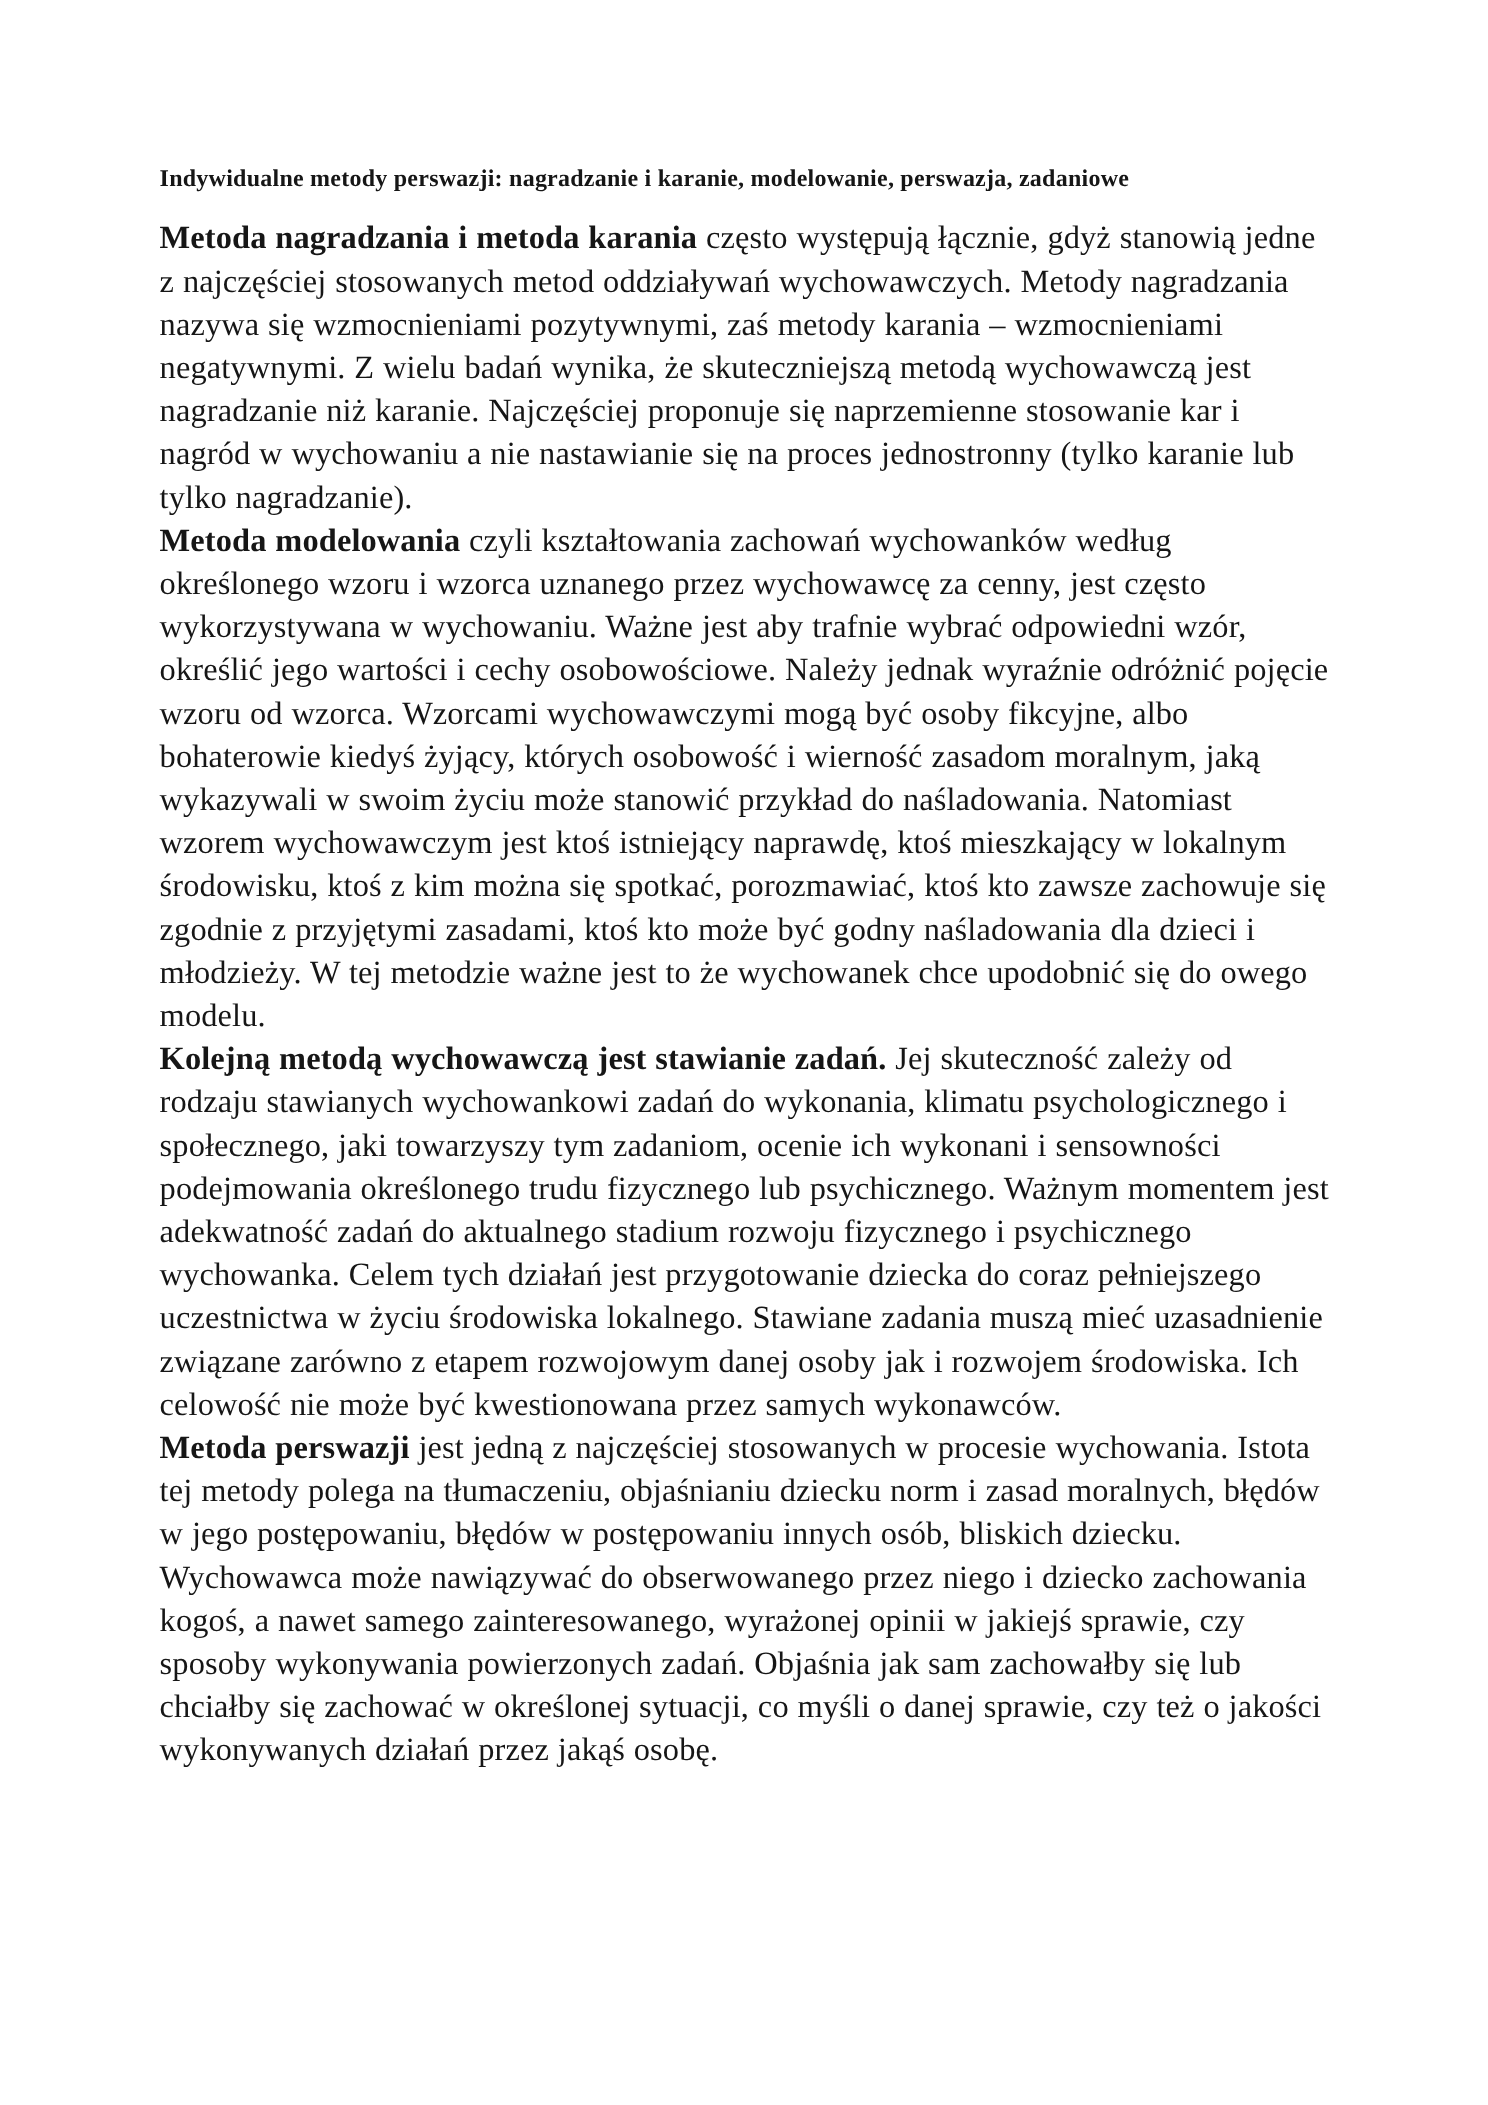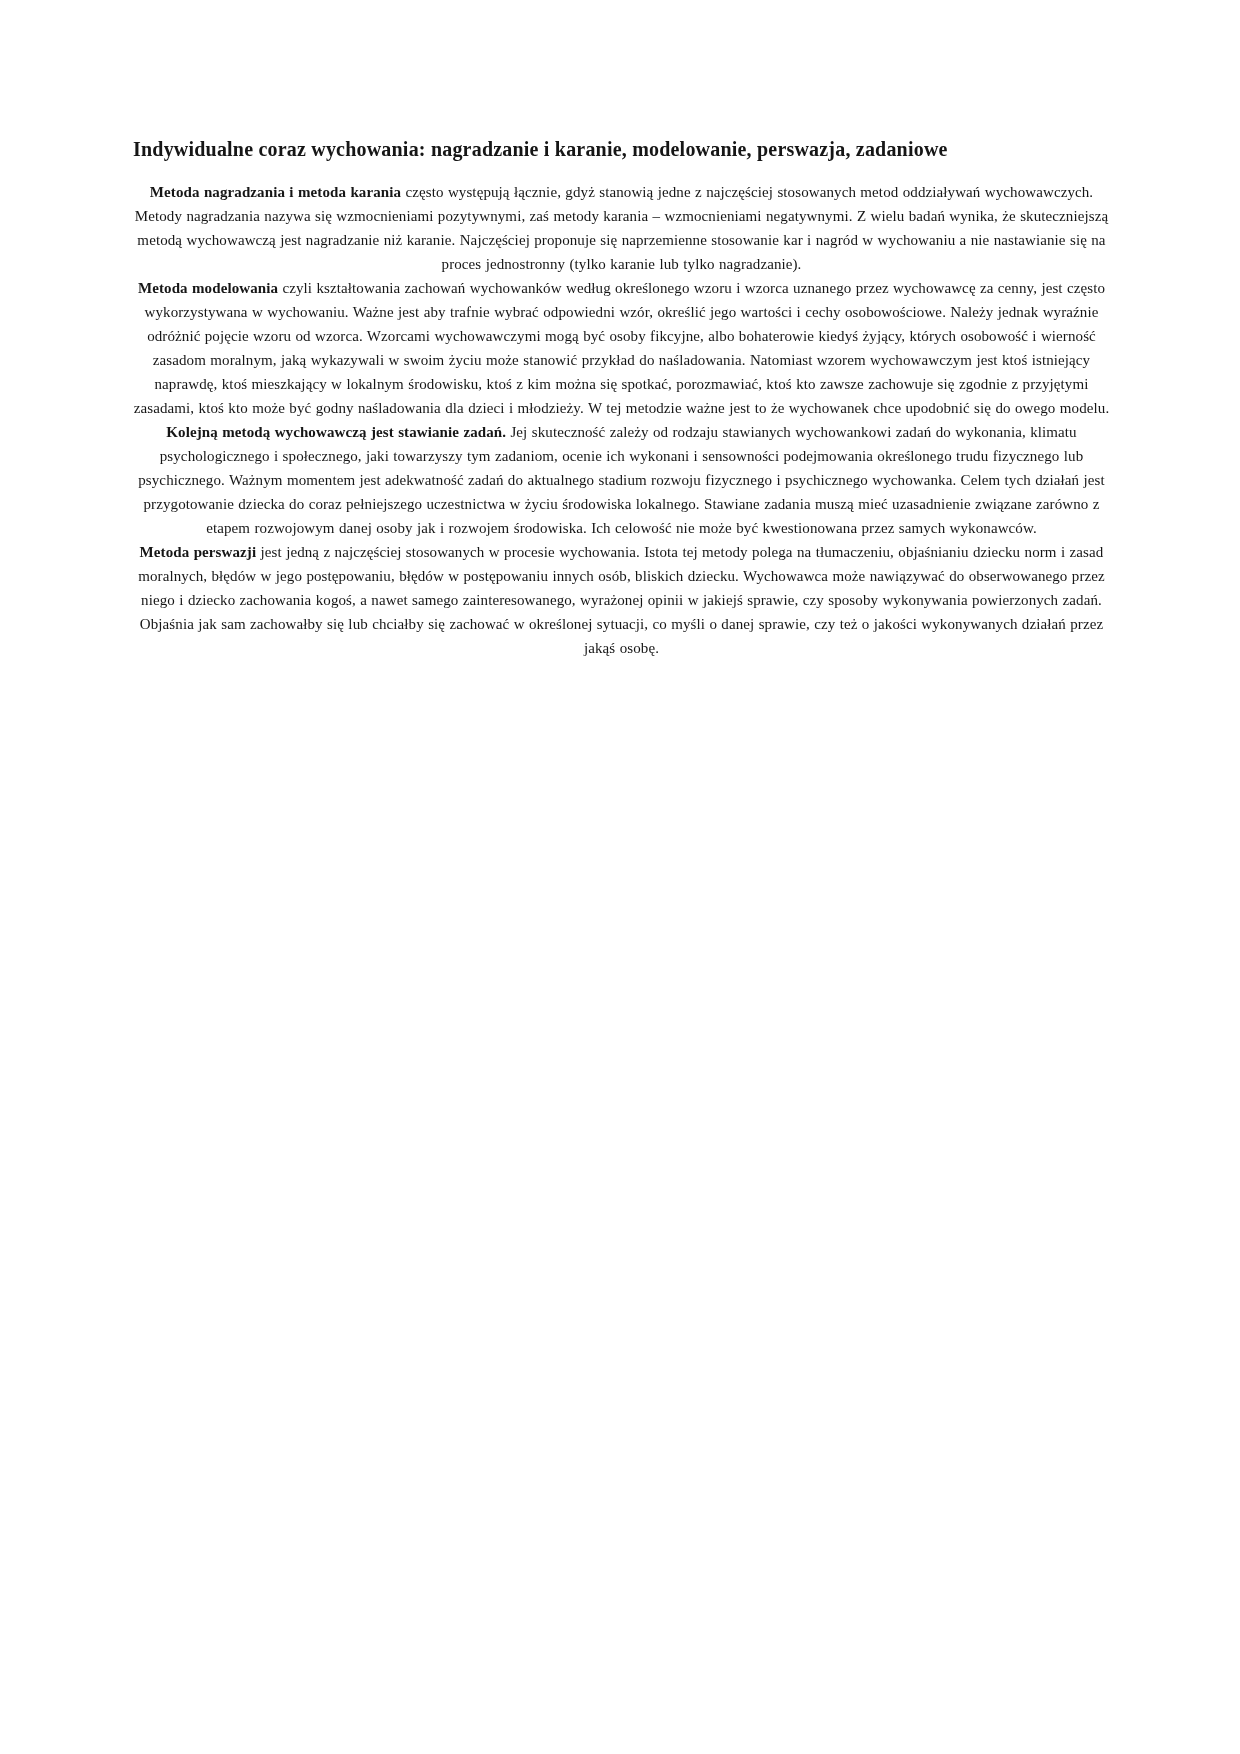--- a/index.html
+++ b/index.html
@@ -24,34 +24,34 @@
   }
   .doc-title {
     font-size: 20px;
     font-weight: bold;
     line-height: 26px;
     margin: 0 0 18px 0;
     letter-spacing: 0.2px;
   }
   .para {
     margin: 0;
-    font-size: 15px;
-    line-height: 24px;
-    text-align: center;
+    font-size: 27px;
+    line-height: 36px;
+    text-align: left;
     letter-spacing: 0.1px;
     word-spacing: 0.5px;
   }
   .para strong {
     font-weight: bold;
   }
 </style>
 </head>
 <body>
 
 <main class="page">
-  <h1 class="doc-title">Indywidualne coraz wychowania: nagradzanie i karanie, modelowanie, perswazja, zadaniowe</h1>
+  <h1 class="doc-title">Indywidualne metody perswazji: nagradzanie i karanie, modelowanie, perswazja, zadaniowe</h1>
   <div>
       <p class="para"><strong>Metoda nagradzania i metoda karania</strong><span> często występują łącznie, gdyż stanowią jedne z najczęściej stosowanych metod oddziaływań wychowawczych. Metody  nagradzania nazywa się wzmocnieniami pozytywnymi, zaś metody karania – wzmocnieniami negatywnymi. Z wielu badań wynika, że skuteczniejszą metodą wychowawczą jest nagradzanie niż karanie. Najczęściej proponuje się naprzemienne stosowanie kar i nagród w  wychowaniu a nie nastawianie się na proces jednostronny (tylko karanie lub tylko nagradzanie).</span></p>
       <p class="para"><strong>Metoda modelowania</strong><span> czyli kształtowania zachowań wychowanków według określonego wzoru i wzorca uznanego przez wychowawcę za cenny, jest często wykorzystywana w wychowaniu. Ważne jest aby trafnie wybrać odpowiedni wzór, określić jego wartości i cechy osobowościowe. Należy jednak wyraźnie odróżnić pojęcie wzoru od wzorca. Wzorcami wychowawczymi mogą być osoby fikcyjne, albo bohaterowie kiedyś żyjący, których osobowość i wierność zasadom moralnym, jaką wykazywali w swoim życiu może stanowić przykład do naśladowania. Natomiast wzorem wychowawczym jest ktoś istniejący naprawdę, ktoś mieszkający w lokalnym środowisku, ktoś z kim można się spotkać, porozmawiać, ktoś kto zawsze zachowuje się zgodnie z przyjętymi zasadami, ktoś kto może być godny naśladowania dla dzieci i młodzieży. W tej metodzie ważne jest to że wychowanek chce upodobnić się do owego modelu.</span></p>
       <p class="para"><strong>Kolejną metodą wychowawczą jest stawianie zadań.</strong><span> Jej skuteczność zależy od rodzaju stawianych wychowankowi zadań do wykonania, klimatu psychologicznego i społecznego, jaki towarzyszy tym zadaniom, ocenie ich wykonani i sensowności podejmowania określonego trudu fizycznego lub psychicznego. Ważnym momentem jest adekwatność zadań do aktualnego stadium rozwoju fizycznego i psychicznego wychowanka. Celem tych działań jest przygotowanie dziecka do coraz pełniejszego uczestnictwa w życiu środowiska lokalnego. Stawiane zadania muszą mieć uzasadnienie związane zarówno z etapem rozwojowym danej osoby jak i rozwojem środowiska. Ich celowość nie może być kwestionowana przez samych wykonawców.</span></p>
       <p class="para"><strong>Metoda perswazji</strong><span> jest jedną z najczęściej stosowanych w procesie wychowania. Istota tej metody polega na tłumaczeniu, objaśnianiu dziecku norm i zasad moralnych, błędów  w jego postępowaniu, błędów w postępowaniu innych osób, bliskich dziecku. Wychowawca może nawiązywać do obserwowanego przez niego i dziecko zachowania kogoś, a nawet samego zainteresowanego, wyrażonej opinii w jakiejś sprawie, czy sposoby wykonywania powierzonych zadań. Objaśnia jak sam zachowałby się lub chciałby się zachować w określonej sytuacji, co myśli o danej sprawie, czy też o jakości wykonywanych działań przez jakąś osobę.</span></p>
     </div>
 </main>
 
 </body></html>

